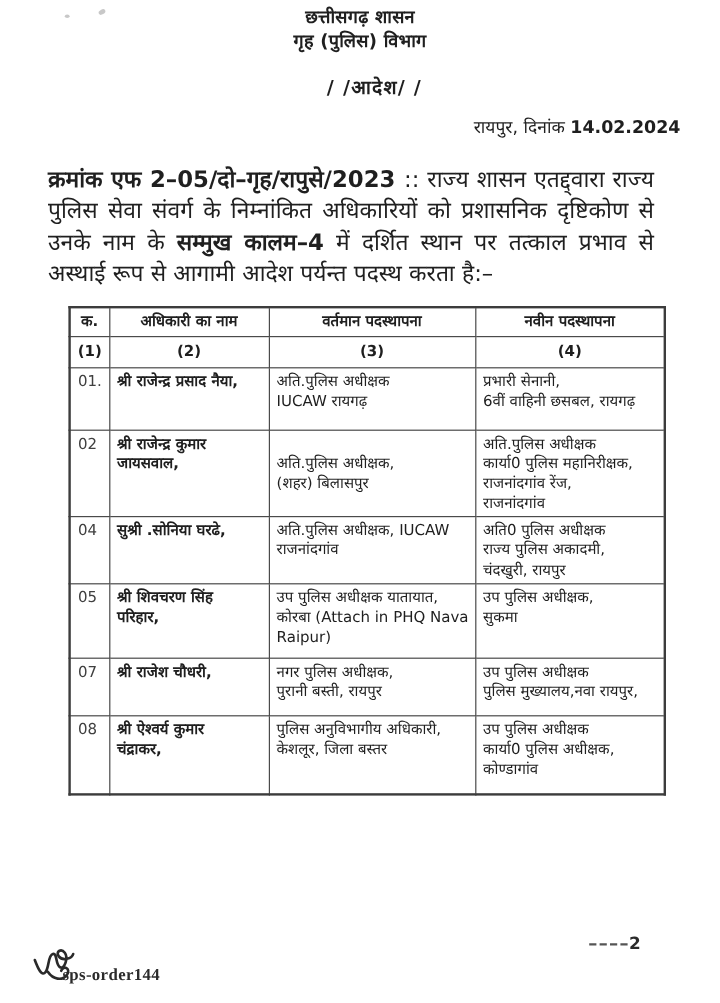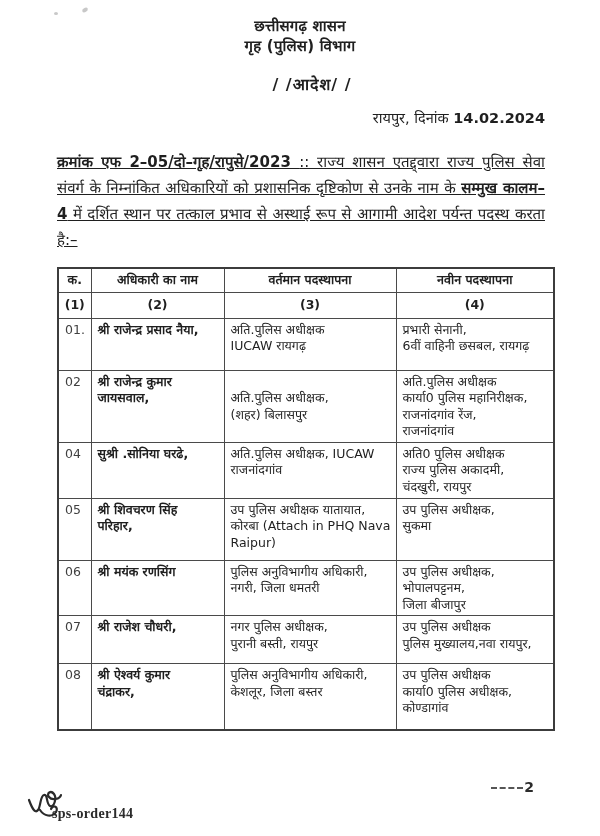--- a/index.html
+++ b/index.html
@@ -10,31 +10,30 @@
     margin: 0 auto;
     background: #ffffff;
     color: #1f1f1f;
     font-family: "DejaVu Sans", sans-serif;
     overflow: hidden;
   }
   .smudge { position: absolute; background: #9a9a9a; border-radius: 50%; opacity: .55; }
   .smudge.s1 { left: 54px; top: 12px; width: 4px; height: 3px; }
   .smudge.s2 { left: 82px; top: 8px; width: 6px; height: 4px; transform: rotate(-30deg); }
 
-  .hdr { padding-top: 16px; text-align: center; }
+  .hdr { padding-top: 4px; text-align: center; }
   .hdr .line { font-size: 15px; font-weight: 700; line-height: 20px; letter-spacing: .2px; }
   .order-title { text-align: center; font-size: 16px; font-weight: 700; margin-top: 17px; letter-spacing: 1px; padding-left: 24px; }
-  .date-line { text-align: right; padding-right: 55px; margin-top: 12px; font-size: 14.5px; }
+  .date-line { text-align: right; padding-right: 33px; margin-top: 12px; font-size: 14.5px; }
   .date-line .dt { font-weight: 700; }
 
   .para {
-    margin: 22px 55px 0 57px;
-    font-size: 15px; line-height: 26px;
+    margin: 22px 55px 0 40px;
+    font-size: 19px; line-height: 26px;
     text-align: justify;
-    text-decoration: underline;
   }
   .para .b { font-weight: 700; }
 
   table.order {
     margin: 14px 0 0 57px;
     width: 496px;
     border-collapse: collapse;
     table-layout: fixed;
     border: 2px solid #3c3c3c;
   }
@@ -147,29 +146,20 @@
     <tr style="height:62px">
       <td class="sno">05</td>
       <td class="name pre">श्री शिवचरण सिंह
 परिहार,</td>
       <td class="pre">उप पुलिस अधीक्षक यातायात,
 कोरबा (Attach in PHQ Nava
 Raipur)</td>
       <td class="pre">उप पुलिस अधीक्षक,
 सुकमा</td>
     </tr>
-    <tr style="height:53px">
-      <td class="sno">06</td>
-      <td class="name pre">श्री मयंक रणसिंग</td>
-      <td class="pre">पुलिस अनुविभागीय अधिकारी,
-नगरी, जिला धमतरी</td>
-      <td class="pre">उप पुलिस अधीक्षक,
-भोपालपट्टनम,
-जिला बीजापुर</td>
-    </tr>
     <tr style="height:48px">
       <td class="sno">07</td>
       <td class="name pre">श्री राजेश चौधरी,</td>
       <td class="pre">नगर पुलिस अधीक्षक,
 पुरानी बस्ती, रायपुर</td>
       <td class="pre">उप पुलिस अधीक्षक
 पुलिस मुख्यालय,नवा रायपुर,</td>
     </tr>
     <tr style="height:66px">
       <td class="sno">08</td>

